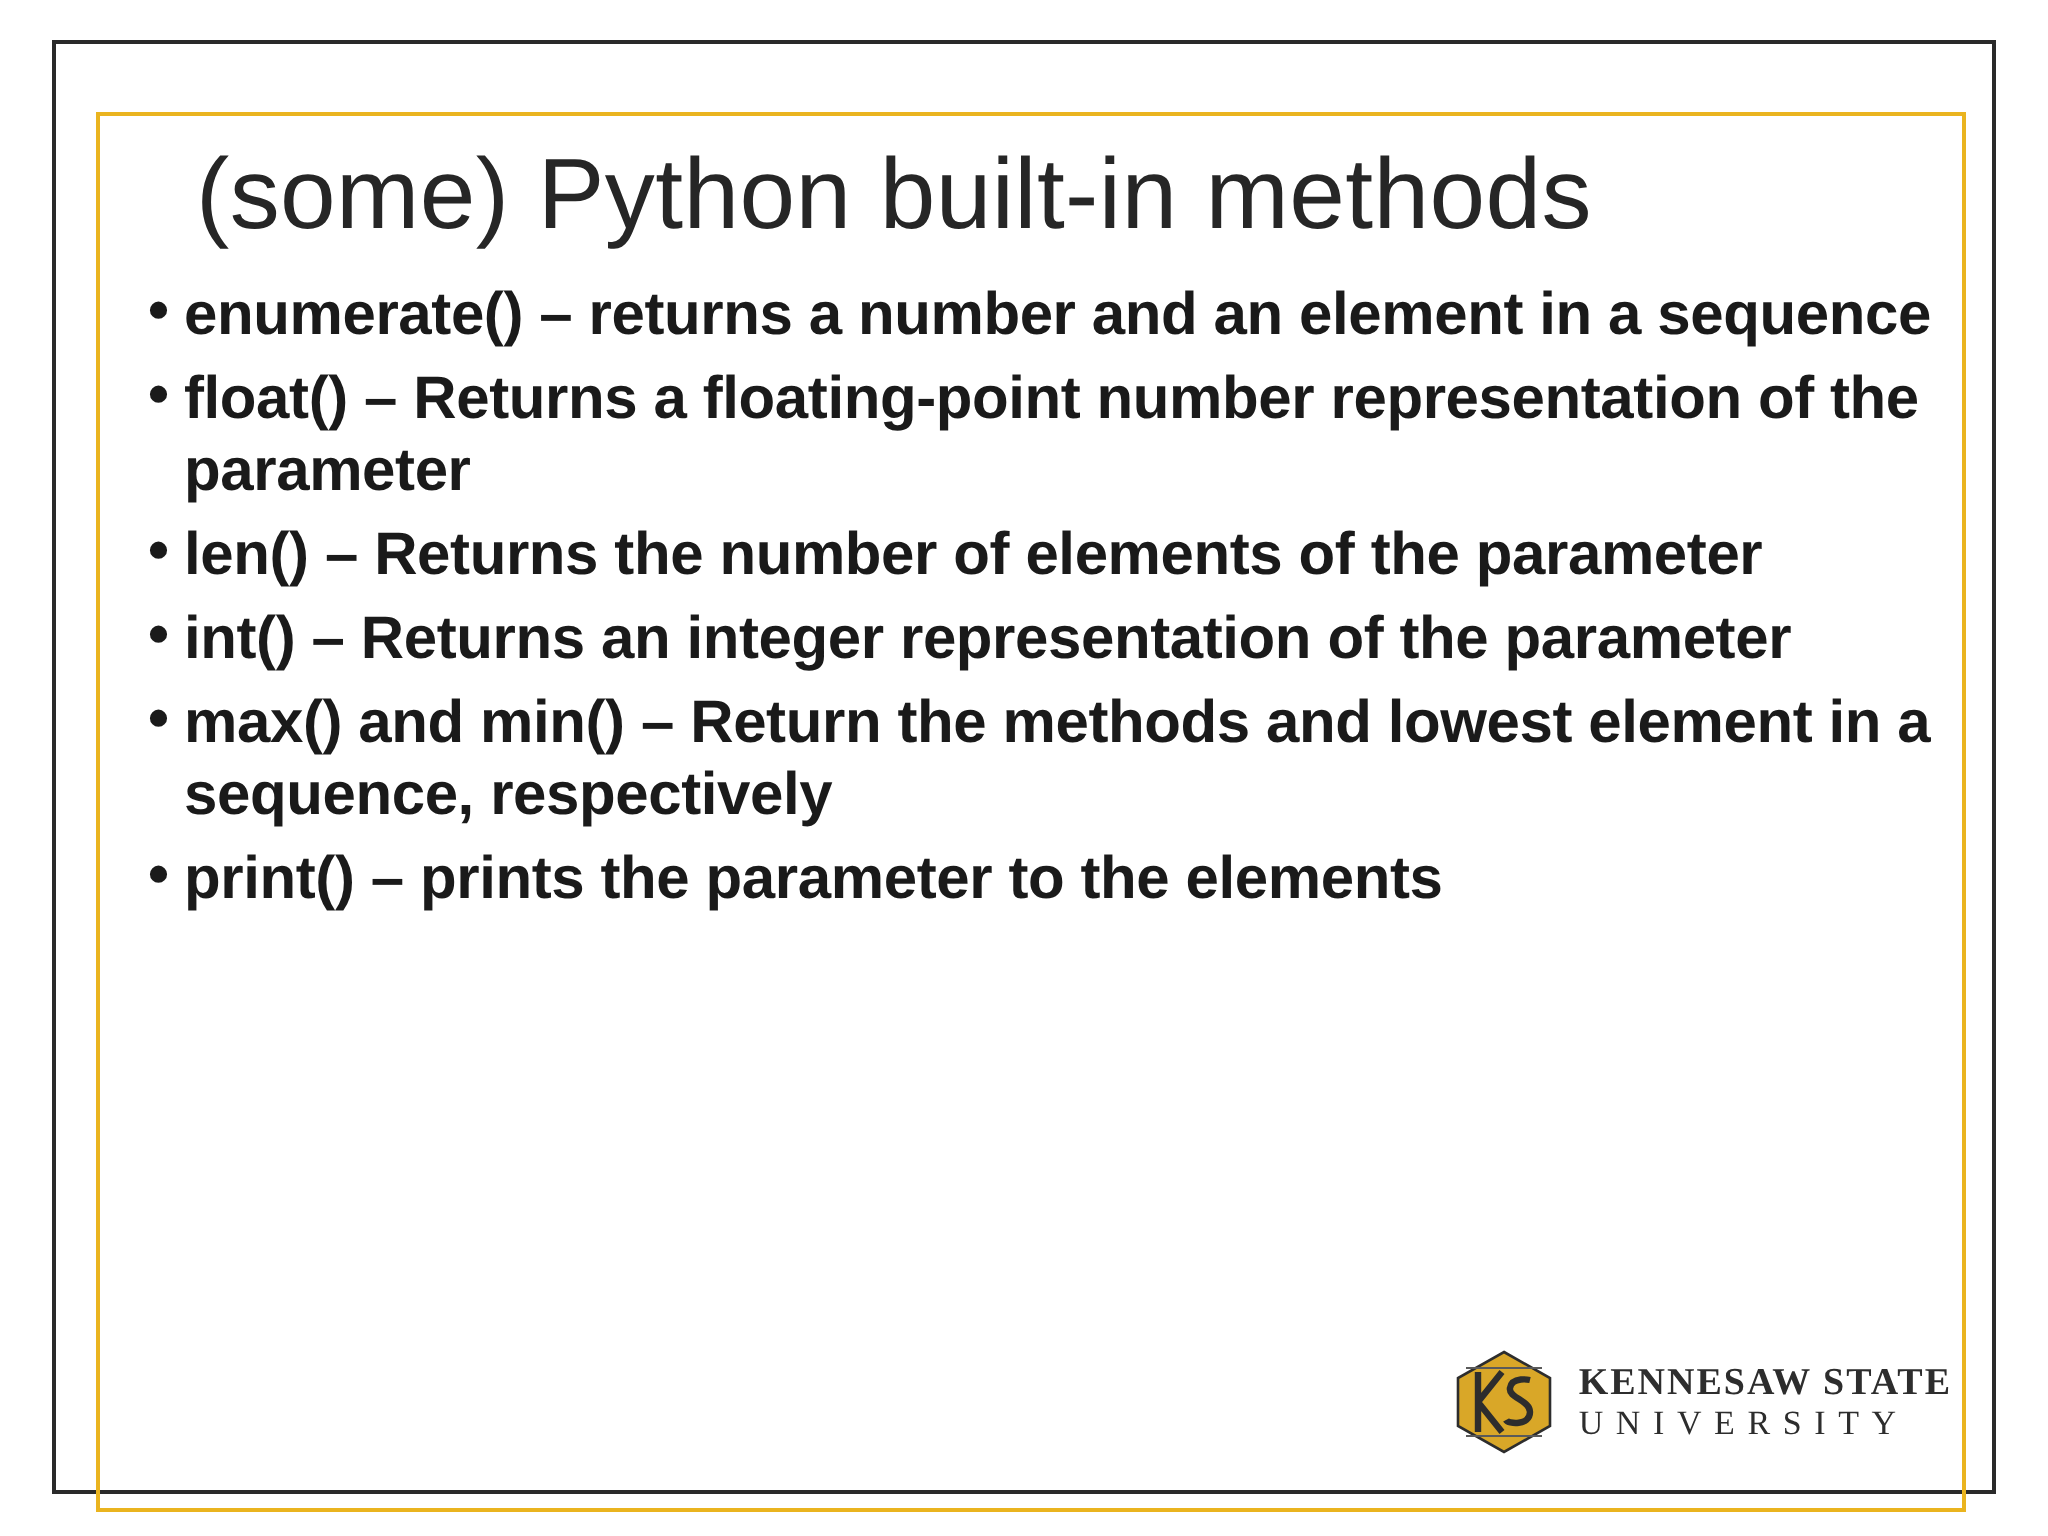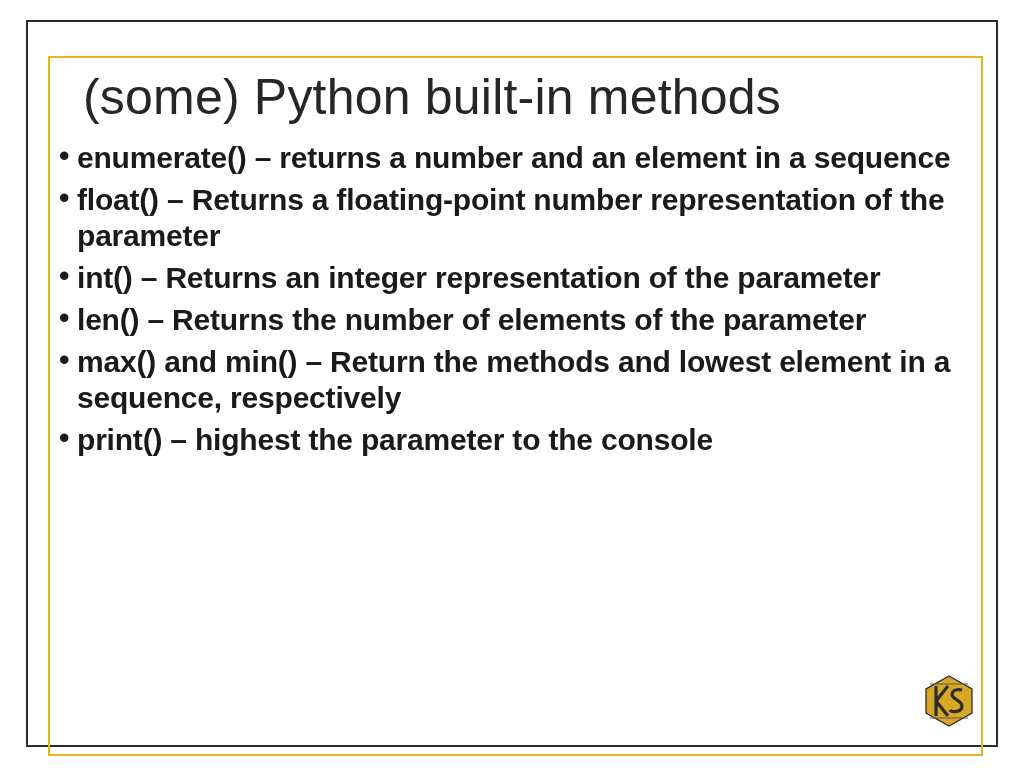--- a/index.html
+++ b/index.html
@@ -23,21 +23,21 @@
   .inner-frame {
     position: absolute;
     left: 48px;
     top: 56px;
     width: 935px;
     height: 700px;
     border: 2px solid #eab41f;
   }
   .content {
     position: absolute;
-    left: 55px;
+    left: 70px;
     top: 68px;
     width: 900px;
   }
   .title {
     font-size: 50px;
     font-weight: 300;
     color: #262626;
     margin-left: 28px;
     margin-bottom: 14px;
     letter-spacing: 0.2px;
@@ -97,30 +97,34 @@
 <body>
 
 <div class="outer-frame"></div>
 <div class="inner-frame"></div>
 
 <div class="content">
   <h1 class="title">(some) Python built-in methods</h1>
   <ul class="bullets">
     <li>enumerate() – returns a number and an element in a sequence</li>
     <li>float() – Returns a floating-point number representation of the parameter</li>
+    <li>len() – Returns the number of elements of the parameter</li>
     <li>int() – Returns an integer representation of the parameter</li>
-    <li>len() – Returns the number of elements of the parameter</li>
     <li>max() and min() – Return the methods and lowest element in a sequence, respectively</li>
-    <li>print() – highest the parameter to the console</li>
+    <li>print() – prints the parameter to the elements</li>
   </ul>
 </div>
 
 <div class="logo">
   <svg width="54" height="54" viewBox="0 0 54 54">
     <g fill="none" stroke="#2d2d2d" stroke-width="1.3">
       <path d="M 27 2 L 50 15 L 50 39 L 27 52 L 4 39 L 4 15 Z" fill="#d9a728" stroke="#2d2d2d"></path>
       <path d="M 14 12 L 14 42 M 14 27 L 26 12 M 14 27 L 26 42" stroke="#2d2d2d" stroke-width="3.2" fill="none"></path>
       <path d="M 40 16 C 40 16 31 14 30 20 C 29 25 40 26 40 32 C 40 39 29 38 28 36" stroke="#2d2d2d" stroke-width="3.2" fill="none"></path>
       <line x1="8" y1="10" x2="46" y2="10" stroke="#5a5a5a" stroke-width="1"></line>
       <line x1="8" y1="44" x2="46" y2="44" stroke="#5a5a5a" stroke-width="1"></line>
     </g>
   </svg>
+  <div class="logo-text">
+    <span class="logo-line1">KENNESAW STATE</span>
+    <span class="logo-line2">UNIVERSITY</span>
+  </div>
 </div>
 
 </body></html>

